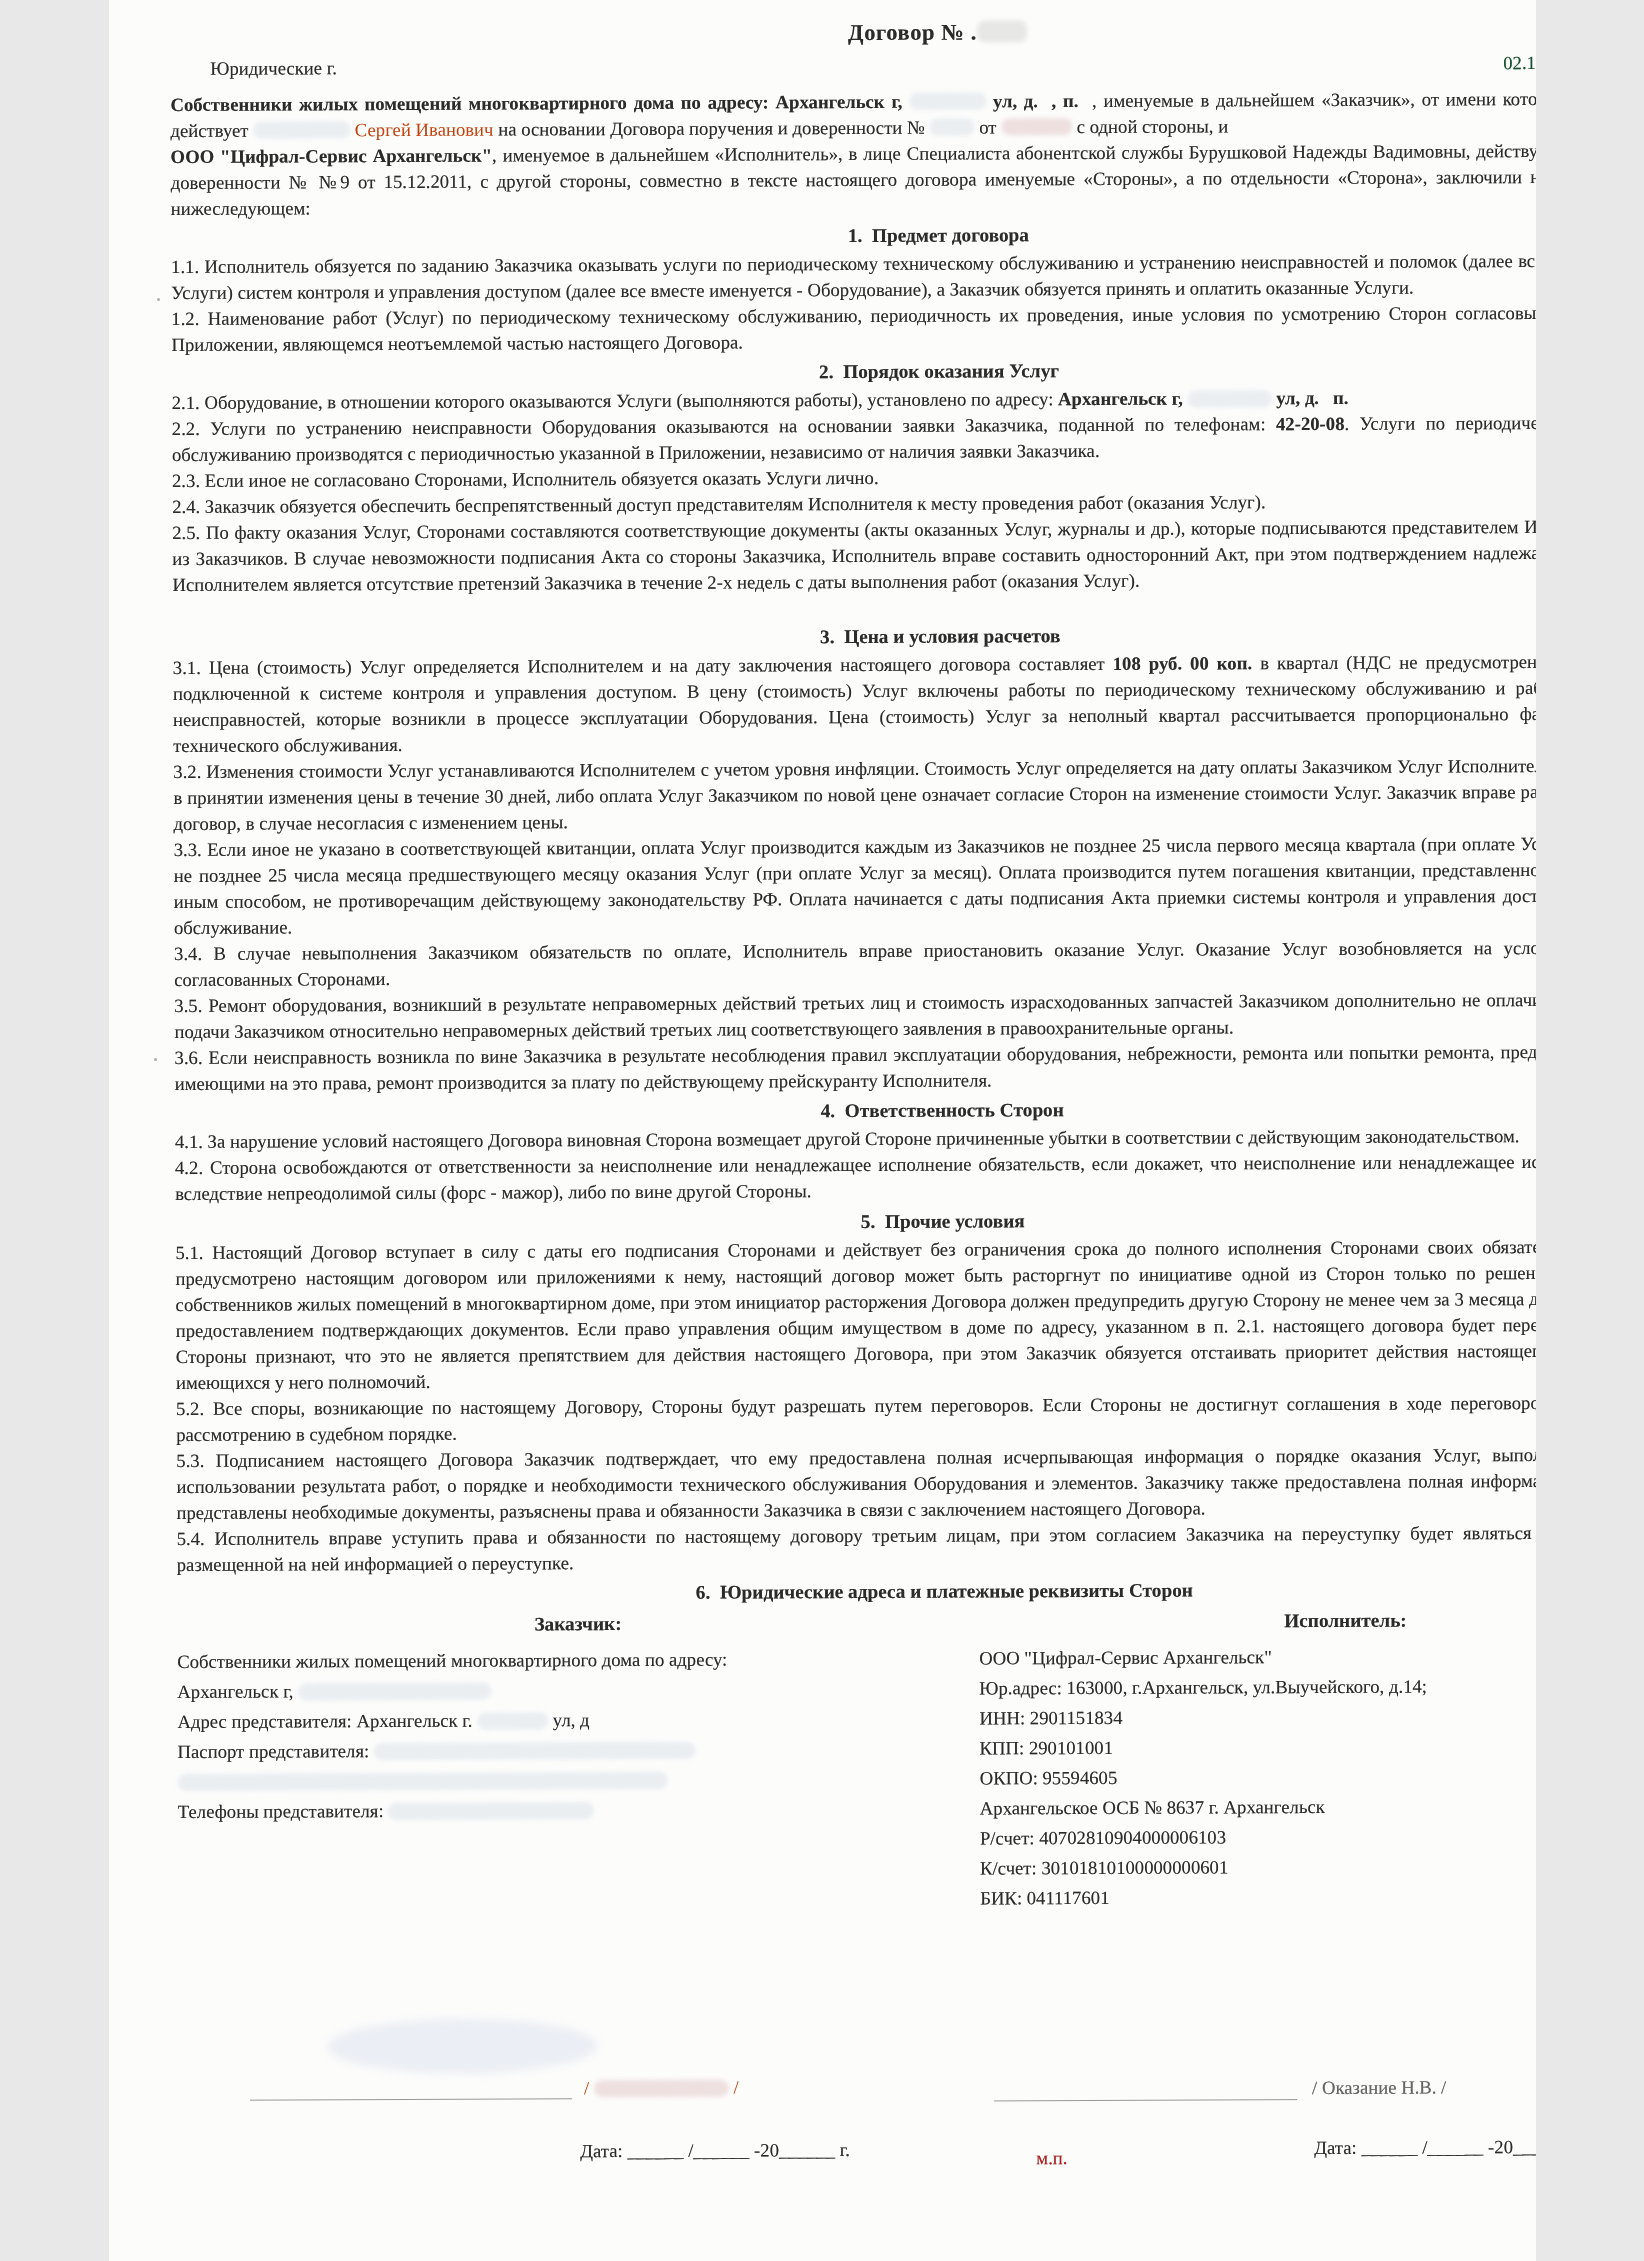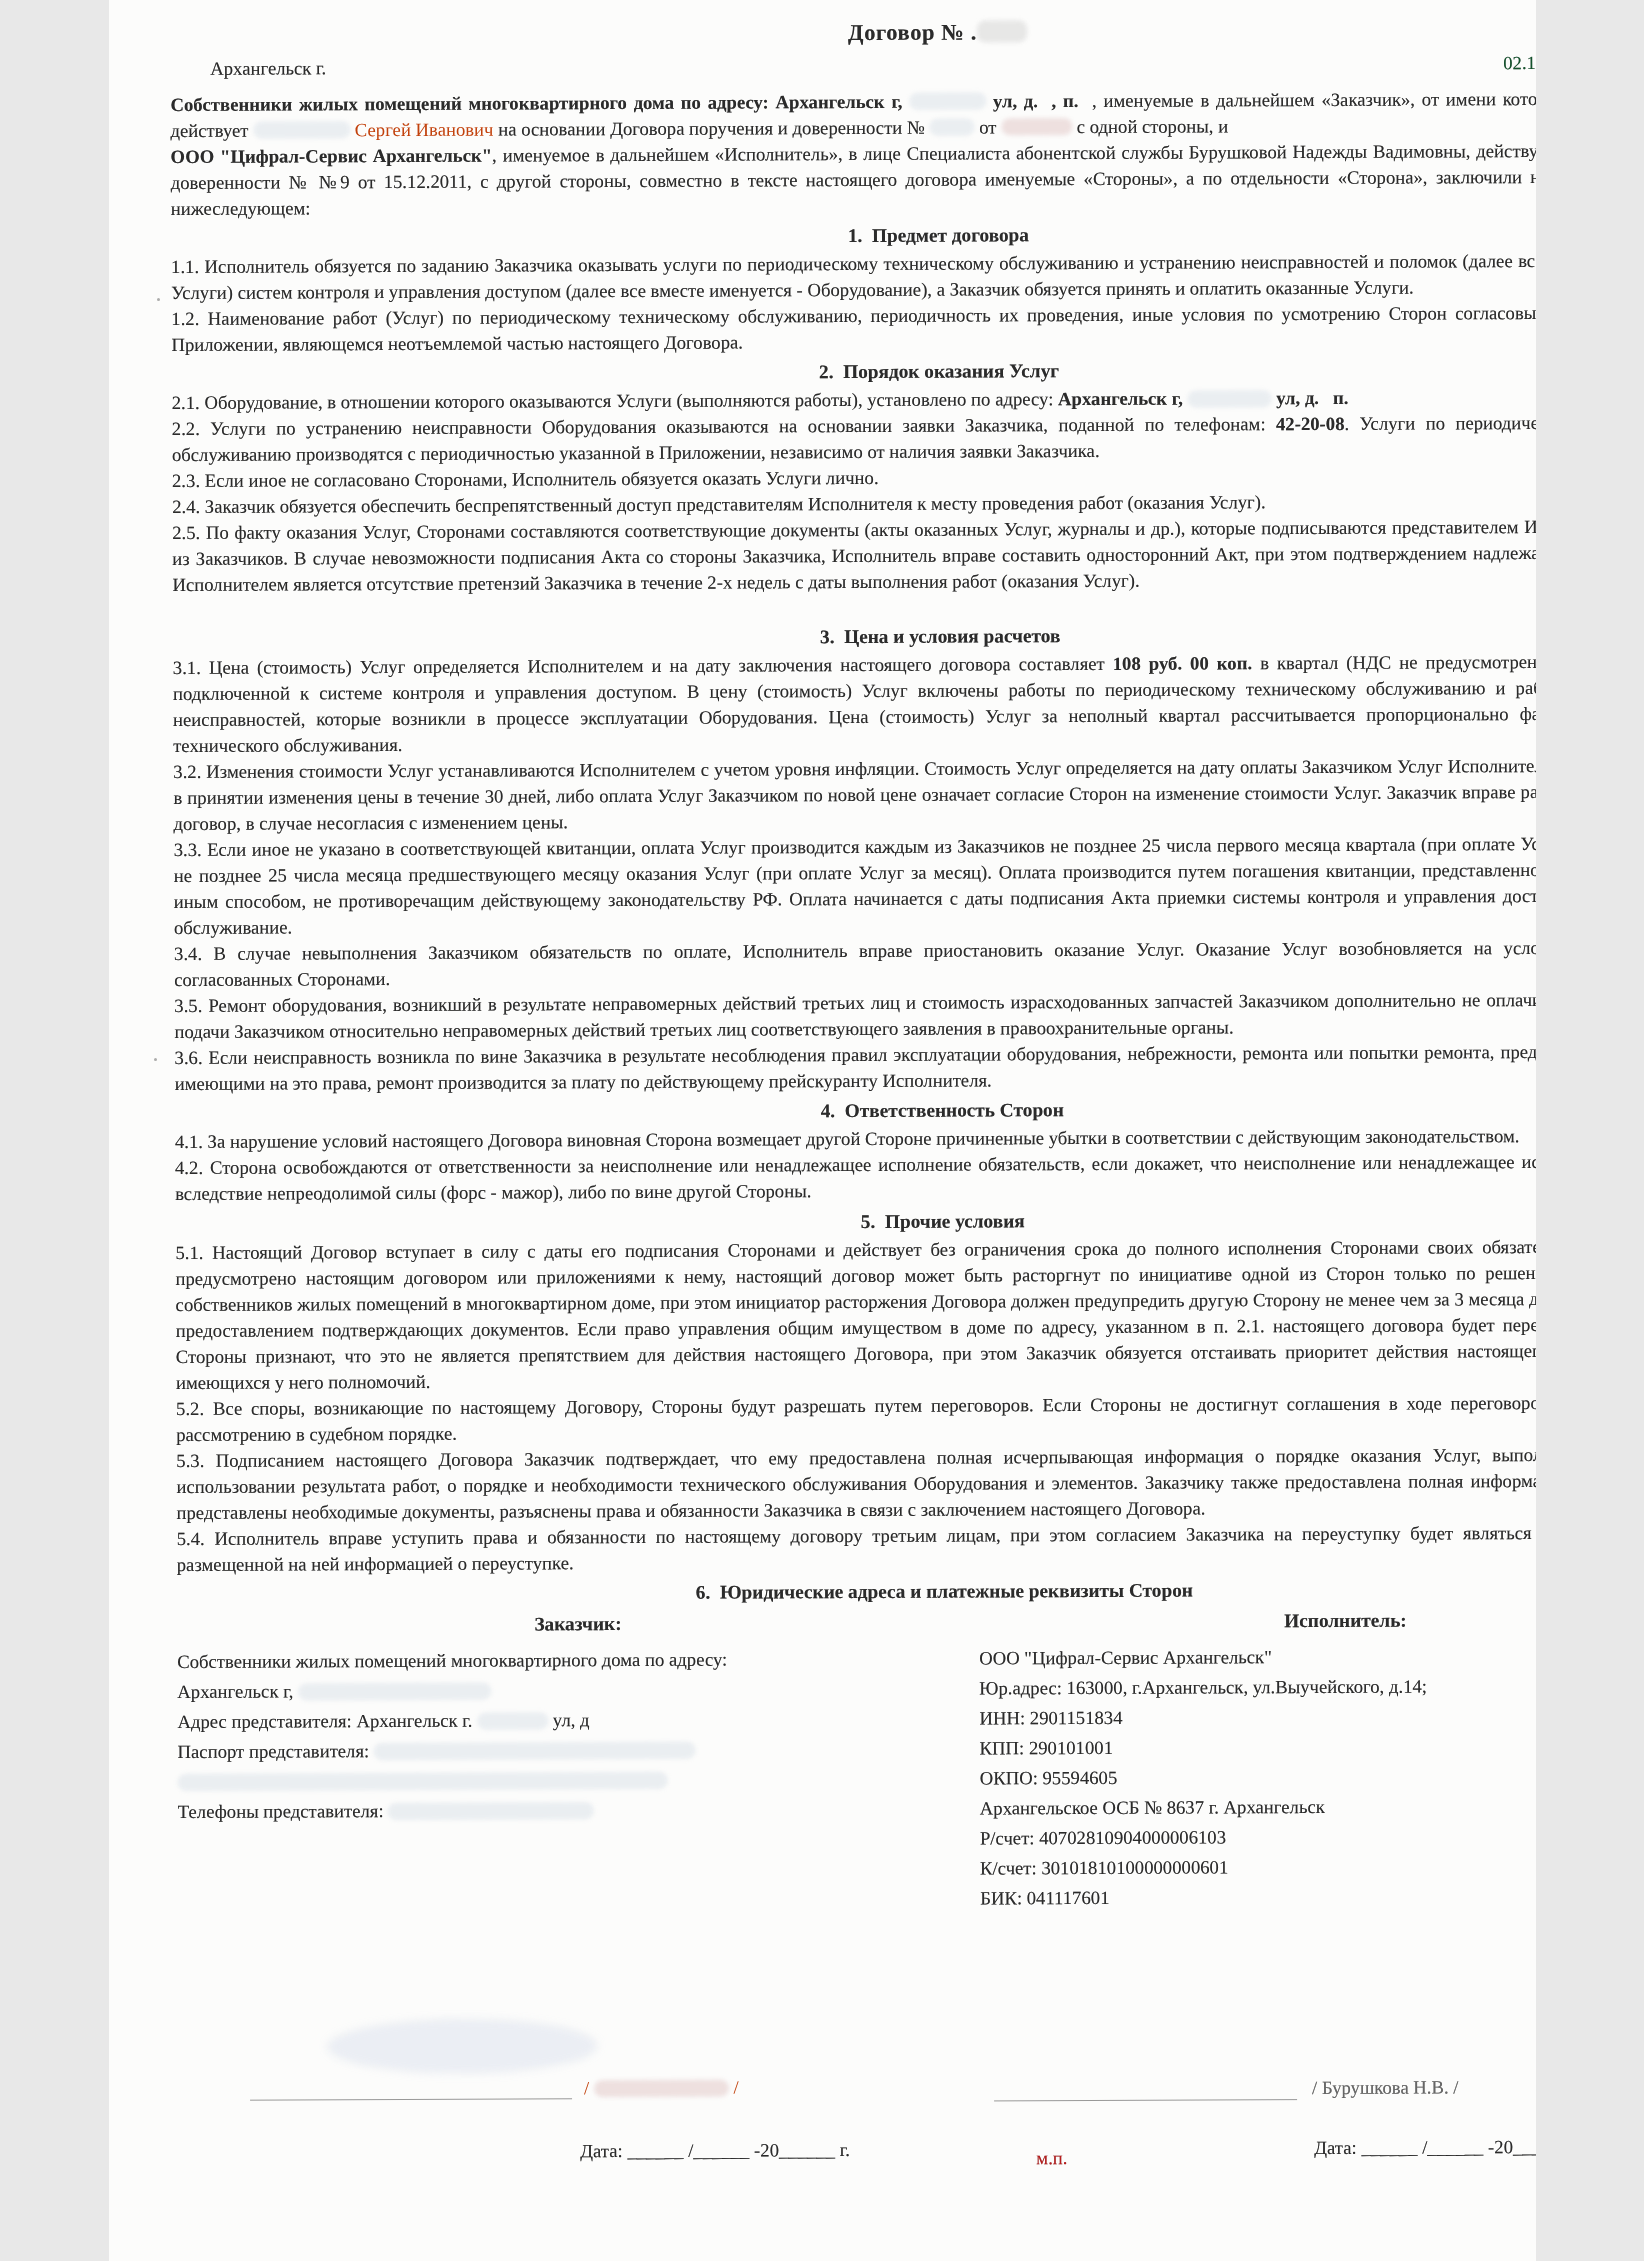--- a/index.html
+++ b/index.html
@@ -78,21 +78,21 @@
   <div class="speck" style="left:45px;top:1058px;width:3.2px;height:3.2px;"></div>
   <div class="speck" style="left:1605px;top:939px;width:3.2px;height:3.9px;"></div>
 
   <div class="content">
 
     <h1 class="doc-title">
       <span>Договор № .</span><span class="sm gray" style="width:50px;height:22px;"></span>
     </h1>
 
     <div class="city-row">
-      <span class="city">Архангельск г.</span>
+      <span class="city">Юридические г.</span>
       <span class="date">02.10.2012 г.</span>
     </div>
 
     <p class="lead"><span class="b">Собственники жилых помещений многоквартирного дома по адресу: Архангельск г, </span><span class="sm" style="width: 77px;"></span><span class="b"> ул, д. &nbsp;, п. &nbsp;</span><span>, именуемые в дальнейшем «Заказчик», от имени которых и от себя лично действует </span><span class="sm" style="width: 97px;"></span><span class="fr"> Сергей Иванович </span><span>на основании Договора поручения и доверенности № </span><span class="sm" style="width: 45px;"></span><span> от </span><span class="sm red" style="width: 71px;"></span><span> с одной стороны, и</span></p>
     <p class="lead"><span class="b">ООО "Цифрал-Сервис Архангельск"</span><span>, именуемое в дальнейшем «Исполнитель», в лице Специалиста абонентской службы Бурушковой Надежды Вадимовны, действующего на основании доверенности № №9 от 15.12.2011, с другой стороны, совместно в тексте настоящего договора именуемые «Стороны», а по отдельности «Сторона», заключили настоящий договор о нижеследующем:</span></p>
 
     <h3 class="sec-head">1.&nbsp;&nbsp;Предмет договора</h3>
     <p class="clause"><span>1.1. Исполнитель обязуется по заданию Заказчика оказывать услуги по периодическому техническому обслуживанию и устранению неисправностей и поломок (далее все вместе именуется – Услуги) систем контроля и управления доступом (далее все вместе именуется - Оборудование), а Заказчик обязуется принять и оплатить оказанные Услуги.</span></p>
     <p class="clause"><span>1.2. Наименование работ (Услуг) по периодическому техническому обслуживанию, периодичность их проведения, иные условия по усмотрению Сторон согласовываются Сторонами в Приложении, являющемся неотъемлемой частью настоящего Договора.</span></p>
 
@@ -153,21 +153,21 @@
       <div class="stamp-blob"></div>
 
       <div class="sig-line" style="left:71px;top:49px;width:322px;"></div>
       <div class="sig-name fr" style="left:405px;top:28px;">
         <span>/</span>
         <span class="sm red" style="width:135px;"></span>
         <span>/</span>
       </div>
 
       <div class="sig-line" style="left:815px;top:53px;width:303px;"></div>
-      <div class="sig-name" style="left:1133px;top:31px;color:#666;">/ Бурушкова Н.В. /</div>
+      <div class="sig-name" style="left:1133px;top:31px;color:#666;">/ Оказание Н.В. /</div>
 
       <div class="date-row">
         <span style="left:401px;top:91px;">Дата: ______ /______ -20______ г.</span>
         <span style="left:857px;top:100px;color:#b91c1c;">м.п.</span>
         <span style="left:1135px;top:91px;">Дата: ______ /______ -20______ г.</span>
       </div>
     </div>
 
   </div>
 </div>

